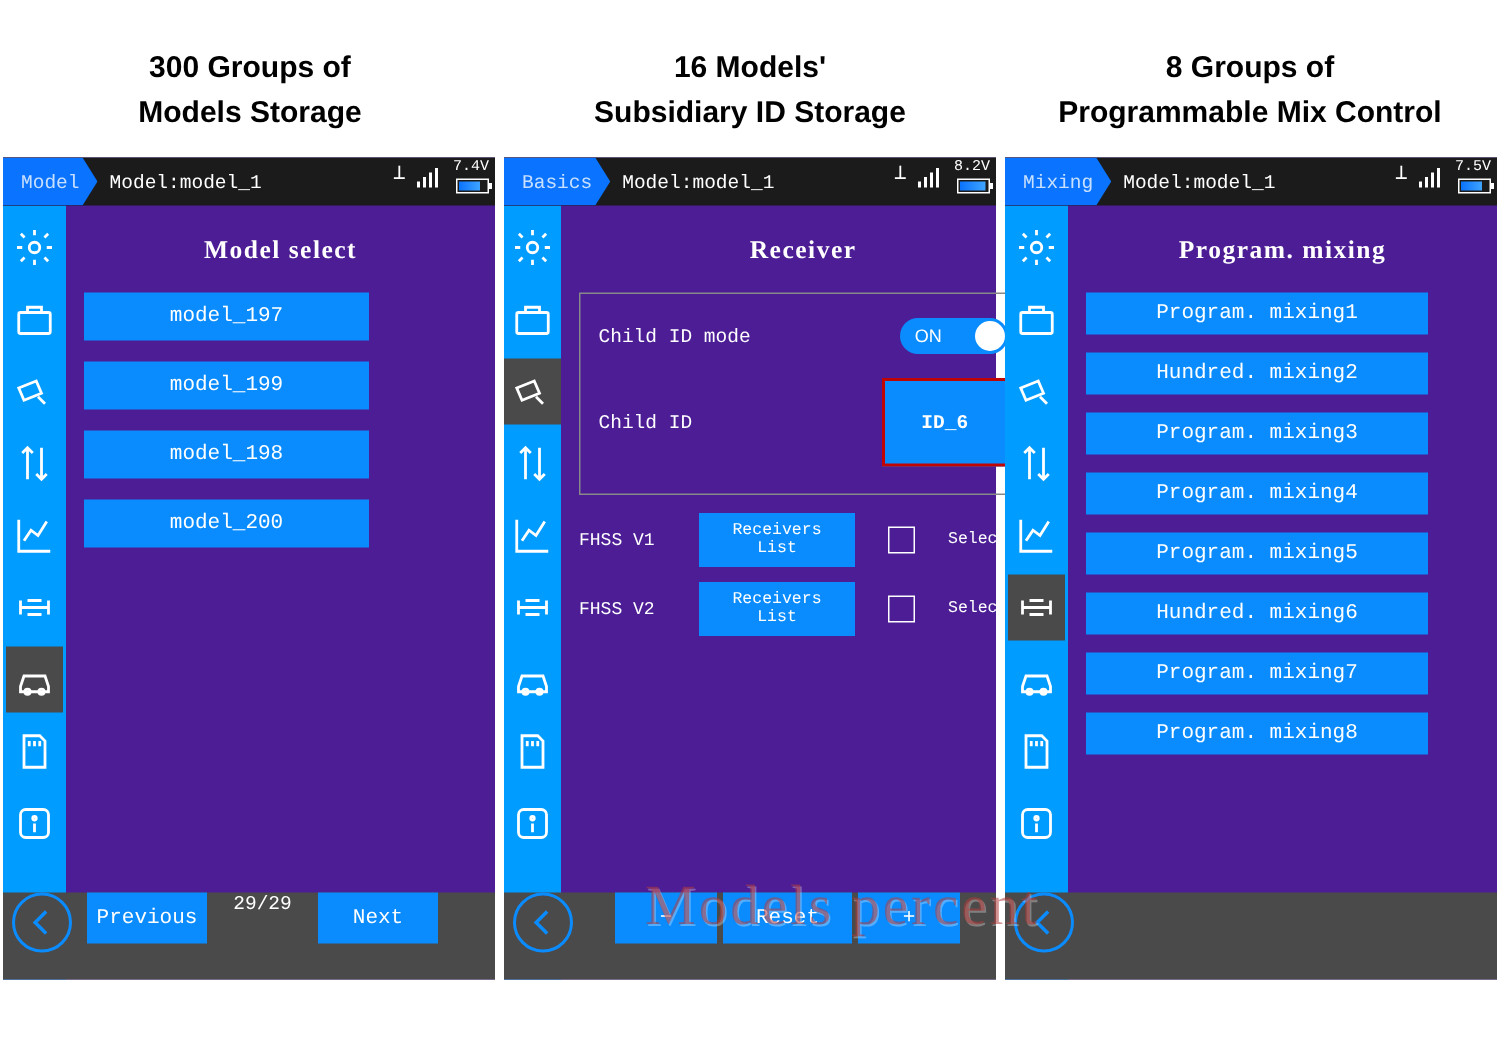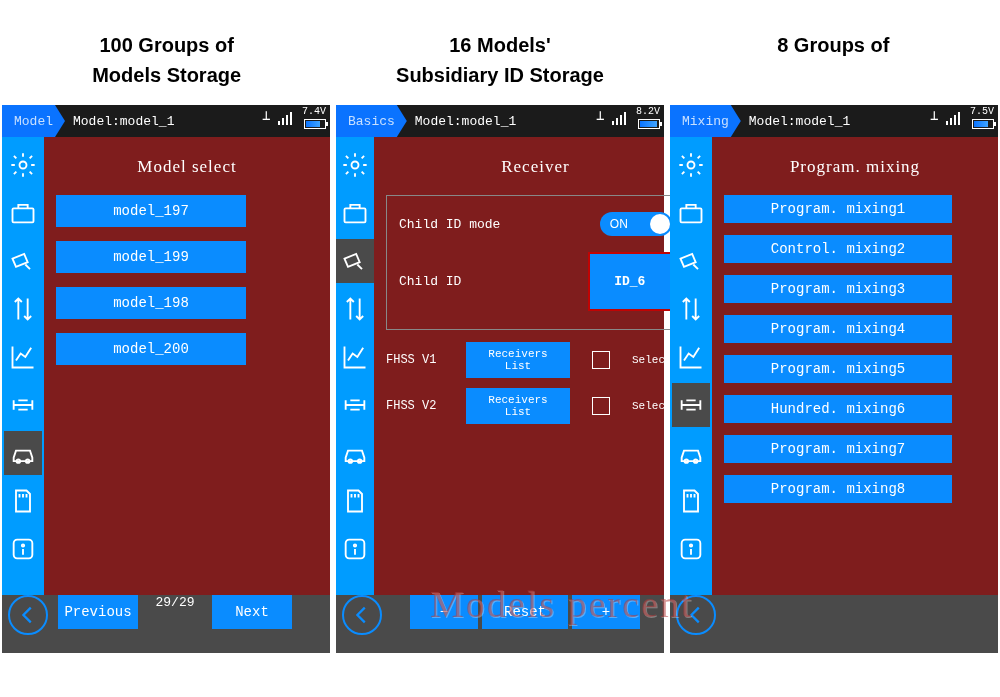--- a/index.html
+++ b/index.html
@@ -26,21 +26,21 @@
   }
   .screens {
     display: flex;
     justify-content: space-between;
     padding: 0 2px;
     gap: 6px;
   }
   .screen {
     width: 328px;
     height: 548px;
-    background: #7f1d1d;
+    background: #4c1d95;
     position: relative;
     display: flex;
     flex-direction: column;
   }
   .top-bar {
     height: 32px;
     background: #1b1b1b;
     display: flex;
     align-items: center;
     color: #fff;
@@ -156,20 +156,21 @@
     color: #fff;
     font-family: "Courier New", monospace;
     position: relative;
   }
   .section-title {
     text-align: center;
     font-size: 17px;
     margin: 10px 0 18px 0;
     font-family: Georgia, serif;
     letter-spacing: 1px;
+    font-weight: bold;
   }
   .blue-btn {
     background: #0a8cff;
     color: #fff;
     text-align: center;
     padding: 8px 20px;
     margin: 0 auto 14px auto;
     width: 180px;
     font-size: 14px;
     font-family: "Courier New", monospace;
@@ -309,29 +310,30 @@
     pointer-events: none;
     z-index: 50;
     text-shadow: 1px 1px 0 rgba(255,255,255,0.3);
   }
 </style>
 </head>
 <body>
 
 <div class="titles">
   <div class="title-block">
-    <div>100 Groups of</div>
+    <div>300 Groups of</div>
     <div>Models Storage</div>
   </div>
   <div class="title-block">
     <div>16 Models'</div>
     <div>Subsidiary ID Storage</div>
   </div>
   <div class="title-block">
     <div>8 Groups of</div>
+    <div>Programmable Mix Control</div>
   </div>
 </div>
 
 <div class="screens">
 
   <div class="screen screen1">
     <div class="top-bar">
       <div class="crumb">Model</div>
       <div class="crumb-label">Model:model_1</div>
       <div class="ant">⟂</div>
@@ -605,21 +607,21 @@
             <svg viewBox="0 0 24 24">
               <rect x="4" y="4" width="16" height="16" rx="3"></rect>
               <circle cx="12" cy="9" r="1"></circle>
               <path d="M12 12v5"></path>
             </svg>
           </div>
       </div>
       <div class="content mix-list">
         <div class="section-title">Program. mixing</div>
         <button class="blue-btn">Program. mixing1</button>
-        <button class="blue-btn">Control. mixing2</button>
+        <button class="blue-btn">Hundred. mixing2</button>
         <button class="blue-btn">Program. mixing3</button>
         <button class="blue-btn">Program. mixing4</button>
         <button class="blue-btn">Program. mixing5</button>
         <button class="blue-btn">Hundred. mixing6</button>
         <button class="blue-btn">Program. mixing7</button>
         <button class="blue-btn">Program. mixing8</button>
       </div>
     </div>
     <div class="bottom-bar" style="justify-content:flex-start">
       <div class="back-circle">

